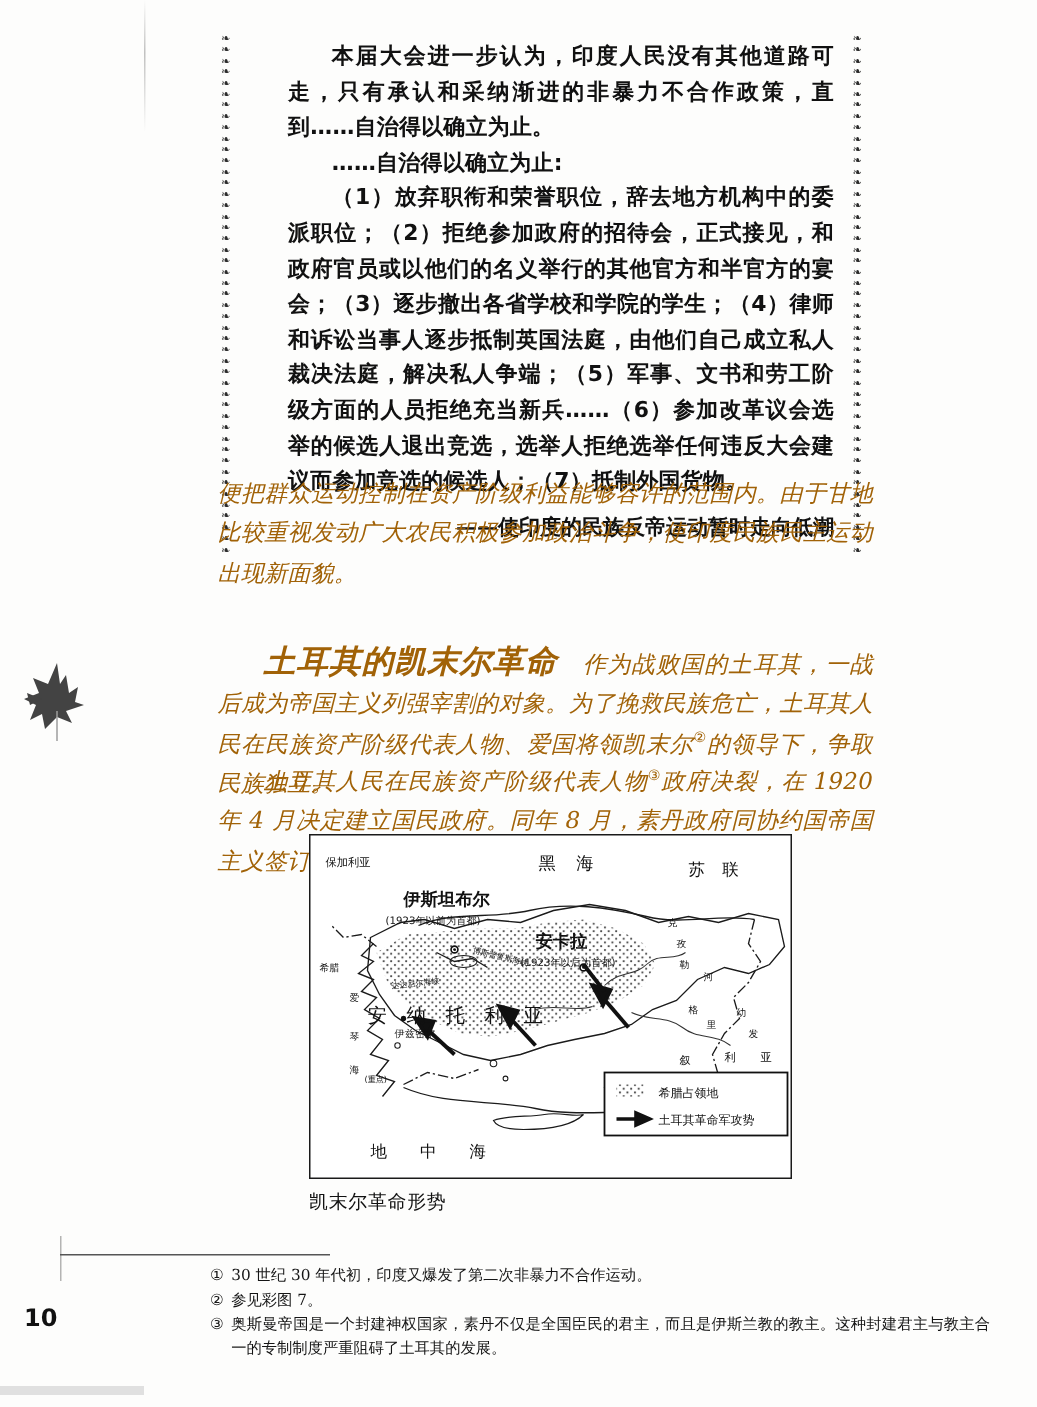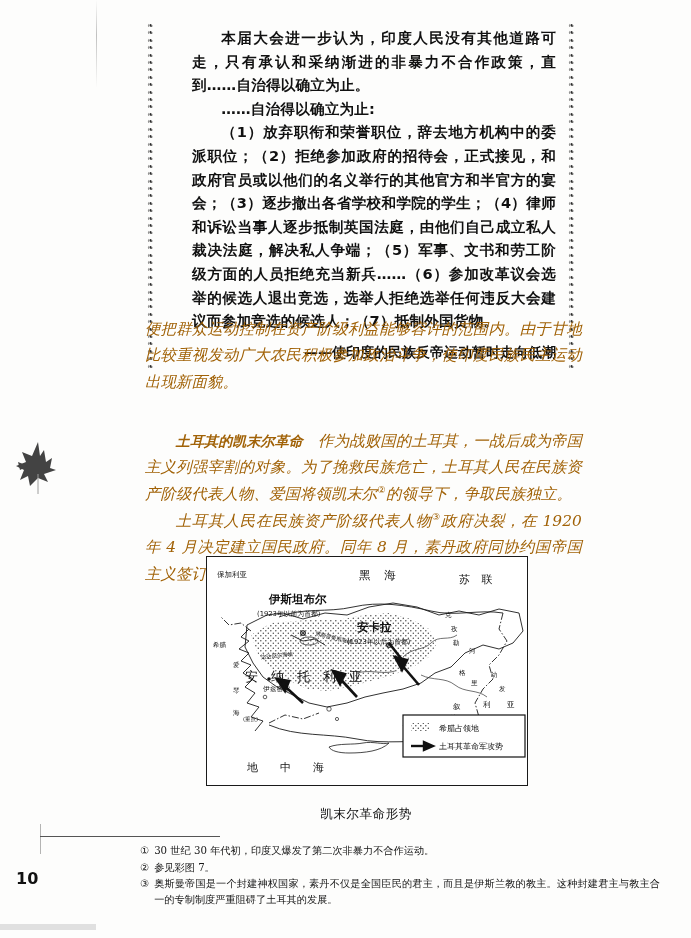--- a/index.html
+++ b/index.html
@@ -84,21 +84,21 @@
     font-style: italic;
   }
   .body-text p {
     margin: 0;
     text-indent: 2em;
   }
   .body-text p.noindent { text-indent: 0; }
   .lead-term {
     font-weight: bold;
     font-family: "DejaVu Sans", "Liberation Sans", sans-serif;
-    font-size: 14px;
+    font-size: 21px;
   }
   sup.fn {
     font-size: 9.5px;
     vertical-align: super;
     line-height: 0;
     font-family: "DejaVu Sans", sans-serif;
   }
 
   
   .figure {
@@ -110,22 +110,21 @@
   .map-frame {
     position: relative;
     width: 320px;
     height: 228px;
     border: 1.6px solid #1a1a1a;
     background: #ffffff;
     overflow: hidden;
   }
   .map-frame svg { display: block; }
   .fig-caption {
-    margin-top: 20px;
-    text-align: center;
+    margin-top: 7px;
     font-family: "DejaVu Serif", "Liberation Serif", serif;
     font-size: 12.6px;
     color: #111;
     letter-spacing: 0.5px;
   }
 
   .map-label {
     font-family: "DejaVu Sans", "Liberation Sans", sans-serif;
     fill: #111;
   }

